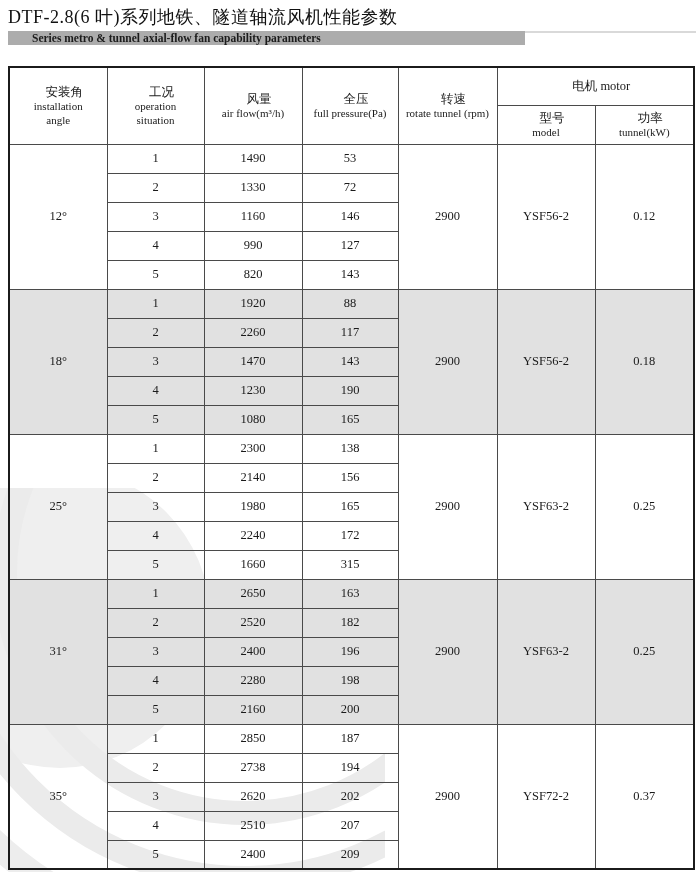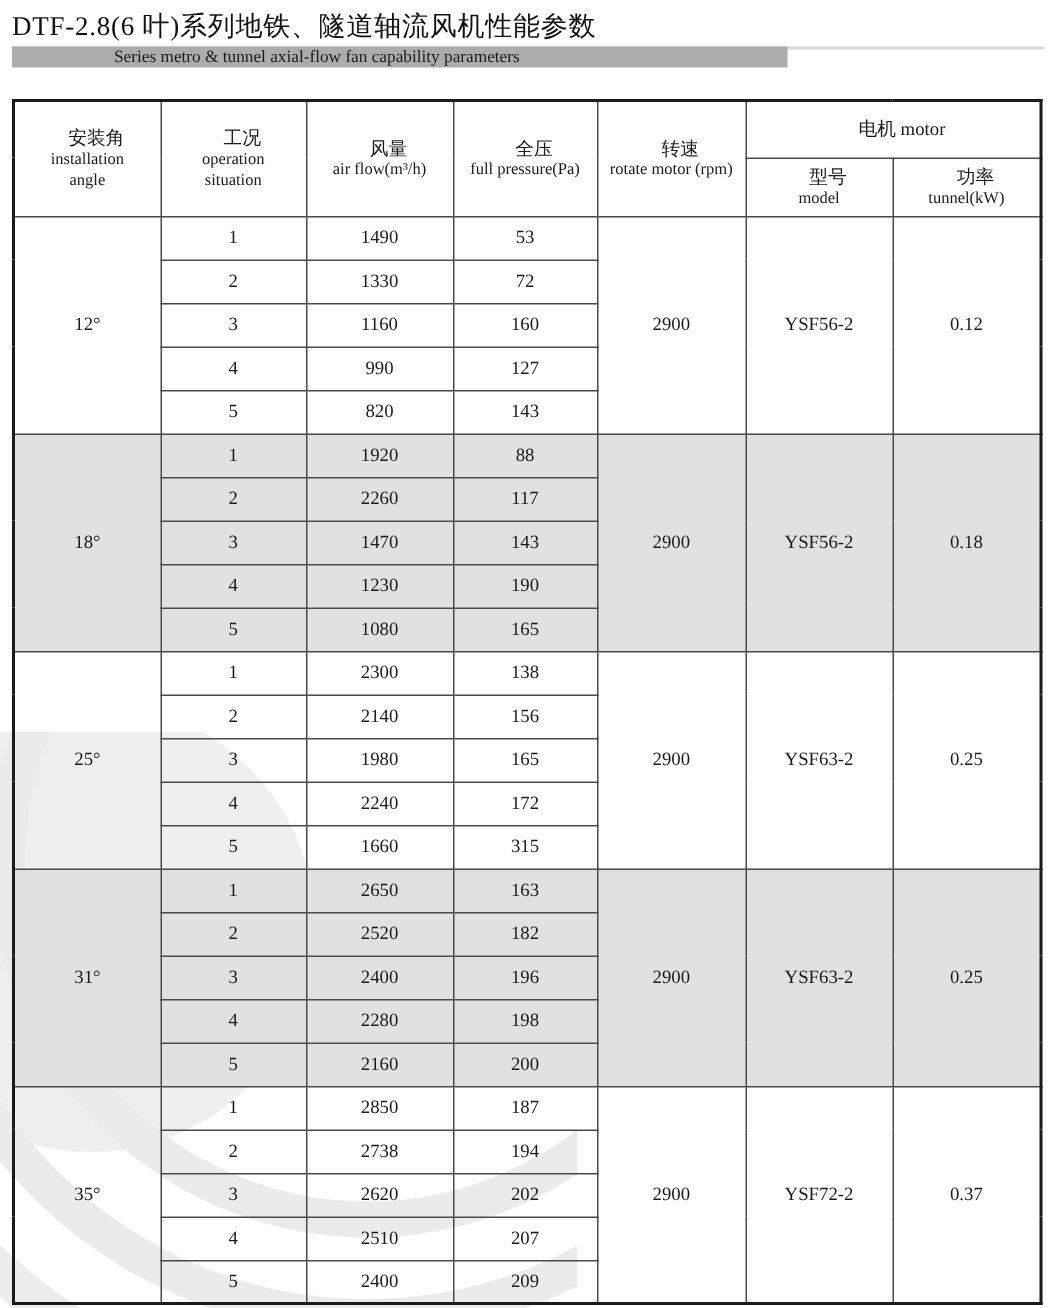--- a/index.html
+++ b/index.html
@@ -16,21 +16,21 @@
   
   .top-rule{
     position:absolute;left:8px;top:31px;width:688px;height:2px;background:#d9d9d9;
   }
   
   .subtitle-bar{
     position:absolute;left:8px;top:31px;width:517px;height:14px;background:#acacac;
     display:flex;align-items:center;
   }
   .subtitle-bar span{
-    padding-left:24px;font-size:11.5px;font-weight:normal;color:#1c1c1c;white-space:nowrap;margin-left:44px;
+    padding-left:24px;font-size:11.5px;font-weight:bold;color:#1c1c1c;white-space:nowrap;
   }
   
   .watermark{
     position:absolute;left:0;top:488px;width:385px;height:384px;overflow:hidden;z-index:0;
   }
   
   table.params{
     position:absolute;left:8px;top:66px;z-index:1;
     border-collapse:collapse;table-layout:fixed;width:685px;
     font-family:"Liberation Serif","DejaVu Serif",serif;
@@ -92,21 +92,21 @@
       <th rowspan="2">
         <div class="zh">风量</div>
         <div class="en">air flow(m³/h)</div>
       </th>
       <th rowspan="2">
         <div class="zh">全压</div>
         <div class="en">full pressure(Pa)</div>
       </th>
       <th rowspan="2">
         <div class="zh">转速</div>
-        <div class="en">rotate motor (rpm)</div>
+        <div class="en">rotate tunnel (rpm)</div>
       </th>
       <th colspan="2">
         <div class="zh">电机 motor</div>
       </th>
     </tr>
     <tr class="h2">
       <th>
         <div class="zh">型号</div>
         <div class="en">model</div>
       </th>
@@ -128,21 +128,21 @@
       <td rowspan="5">0.12</td>
     </tr>
     <tr>
       <td>2</td>
       <td>1330</td>
       <td>72</td>
     </tr>
     <tr>
       <td>3</td>
       <td>1160</td>
-      <td>160</td>
+      <td>146</td>
     </tr>
     <tr>
       <td>4</td>
       <td>990</td>
       <td>127</td>
     </tr>
     <tr>
       <td>5</td>
       <td>820</td>
       <td>143</td>

